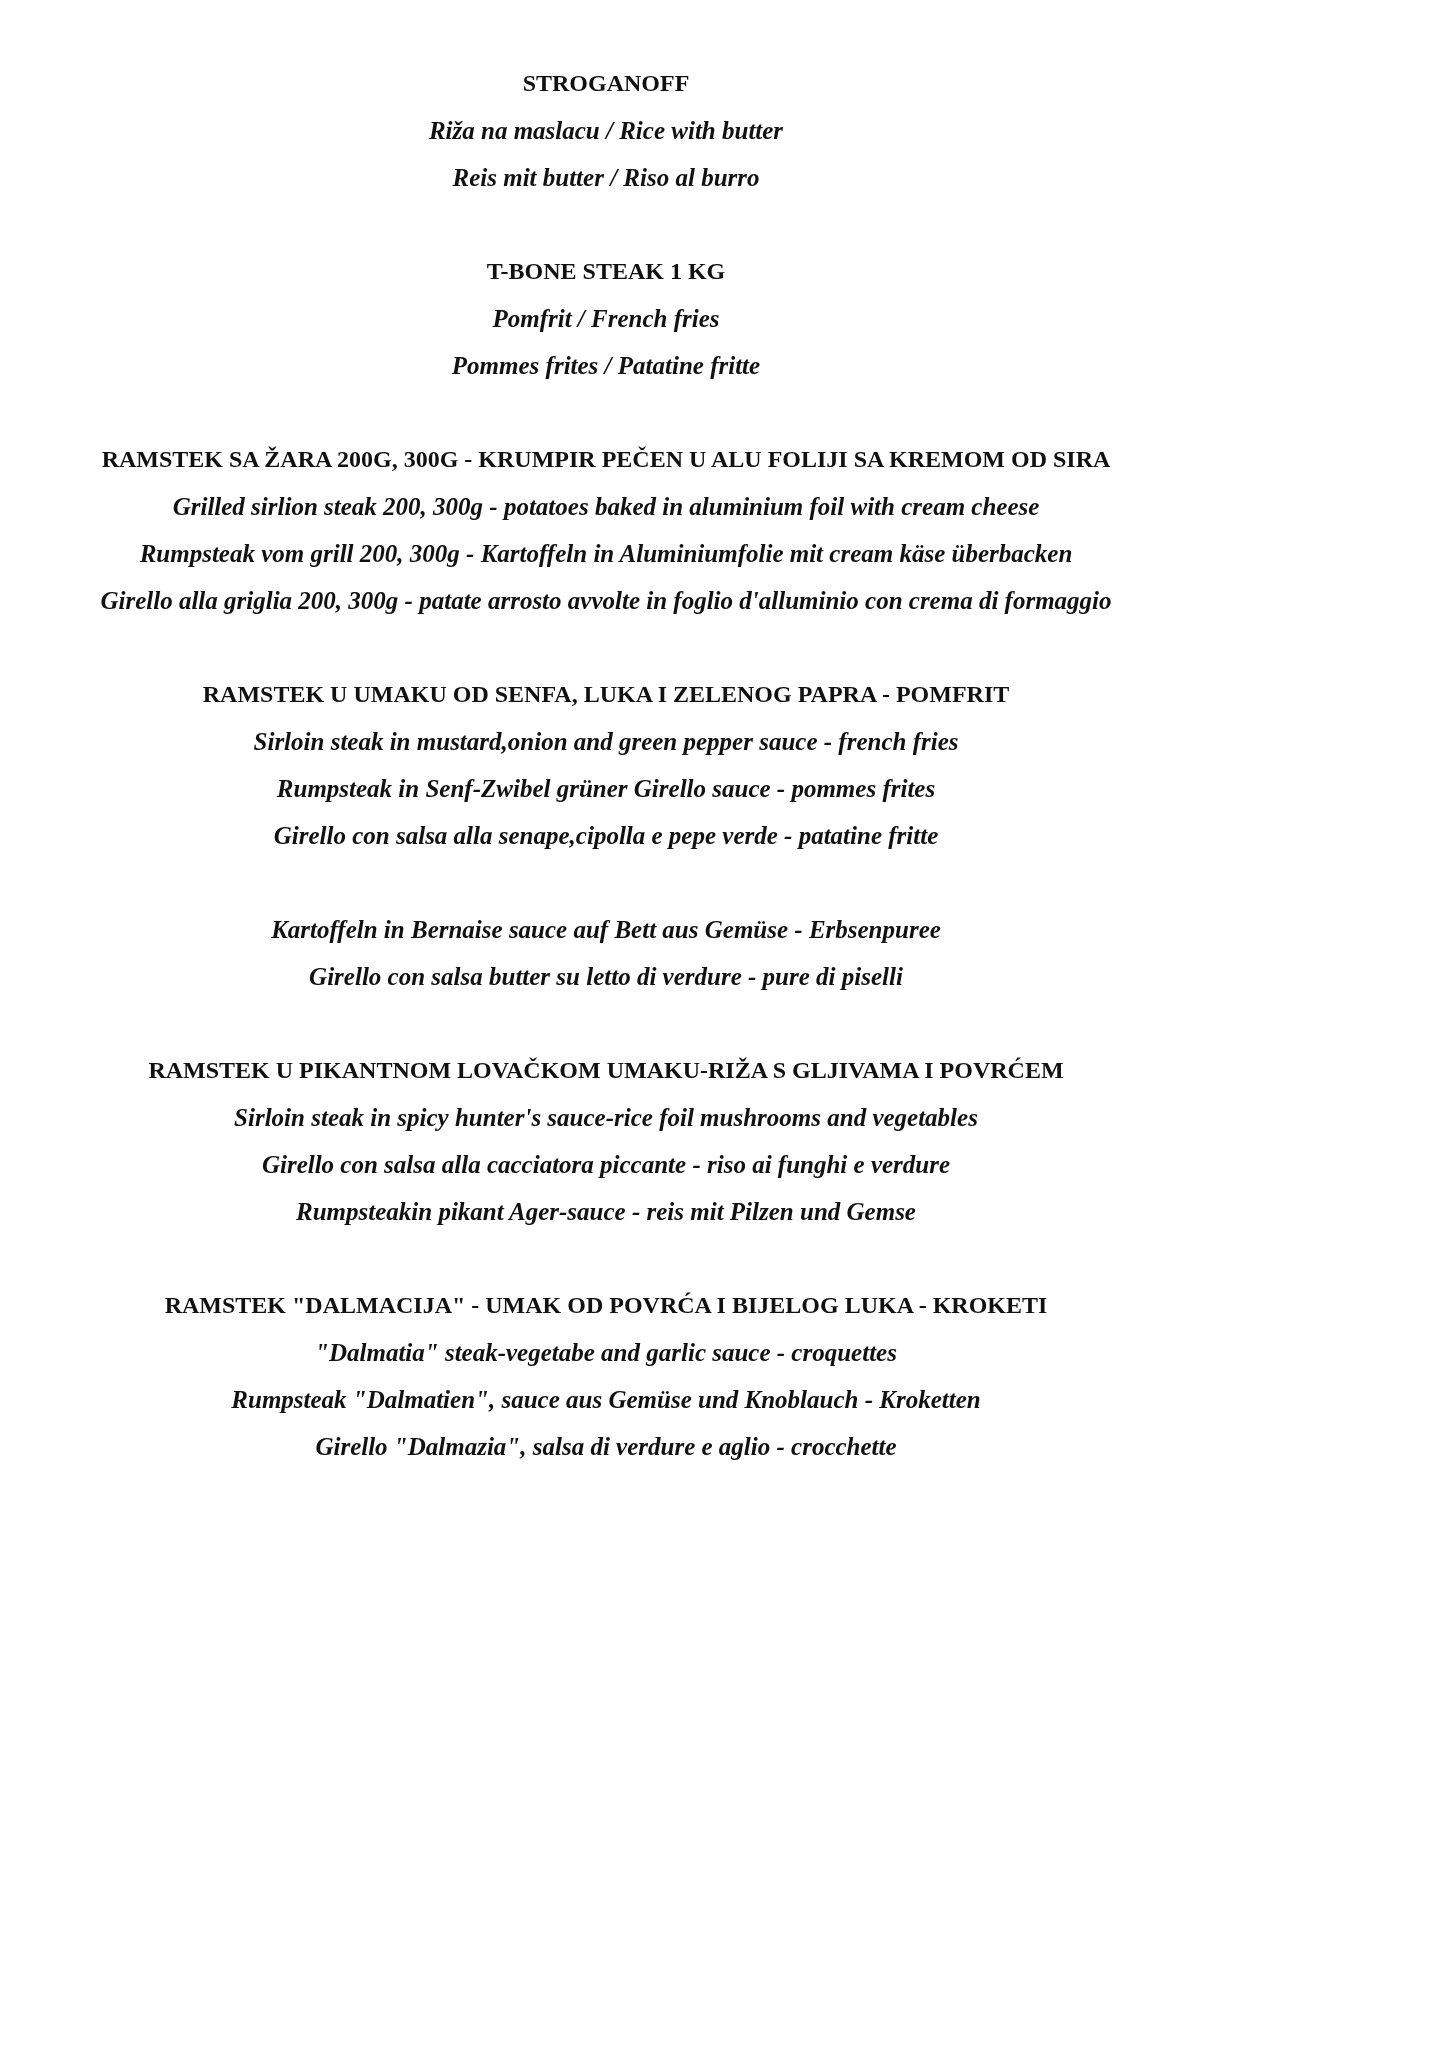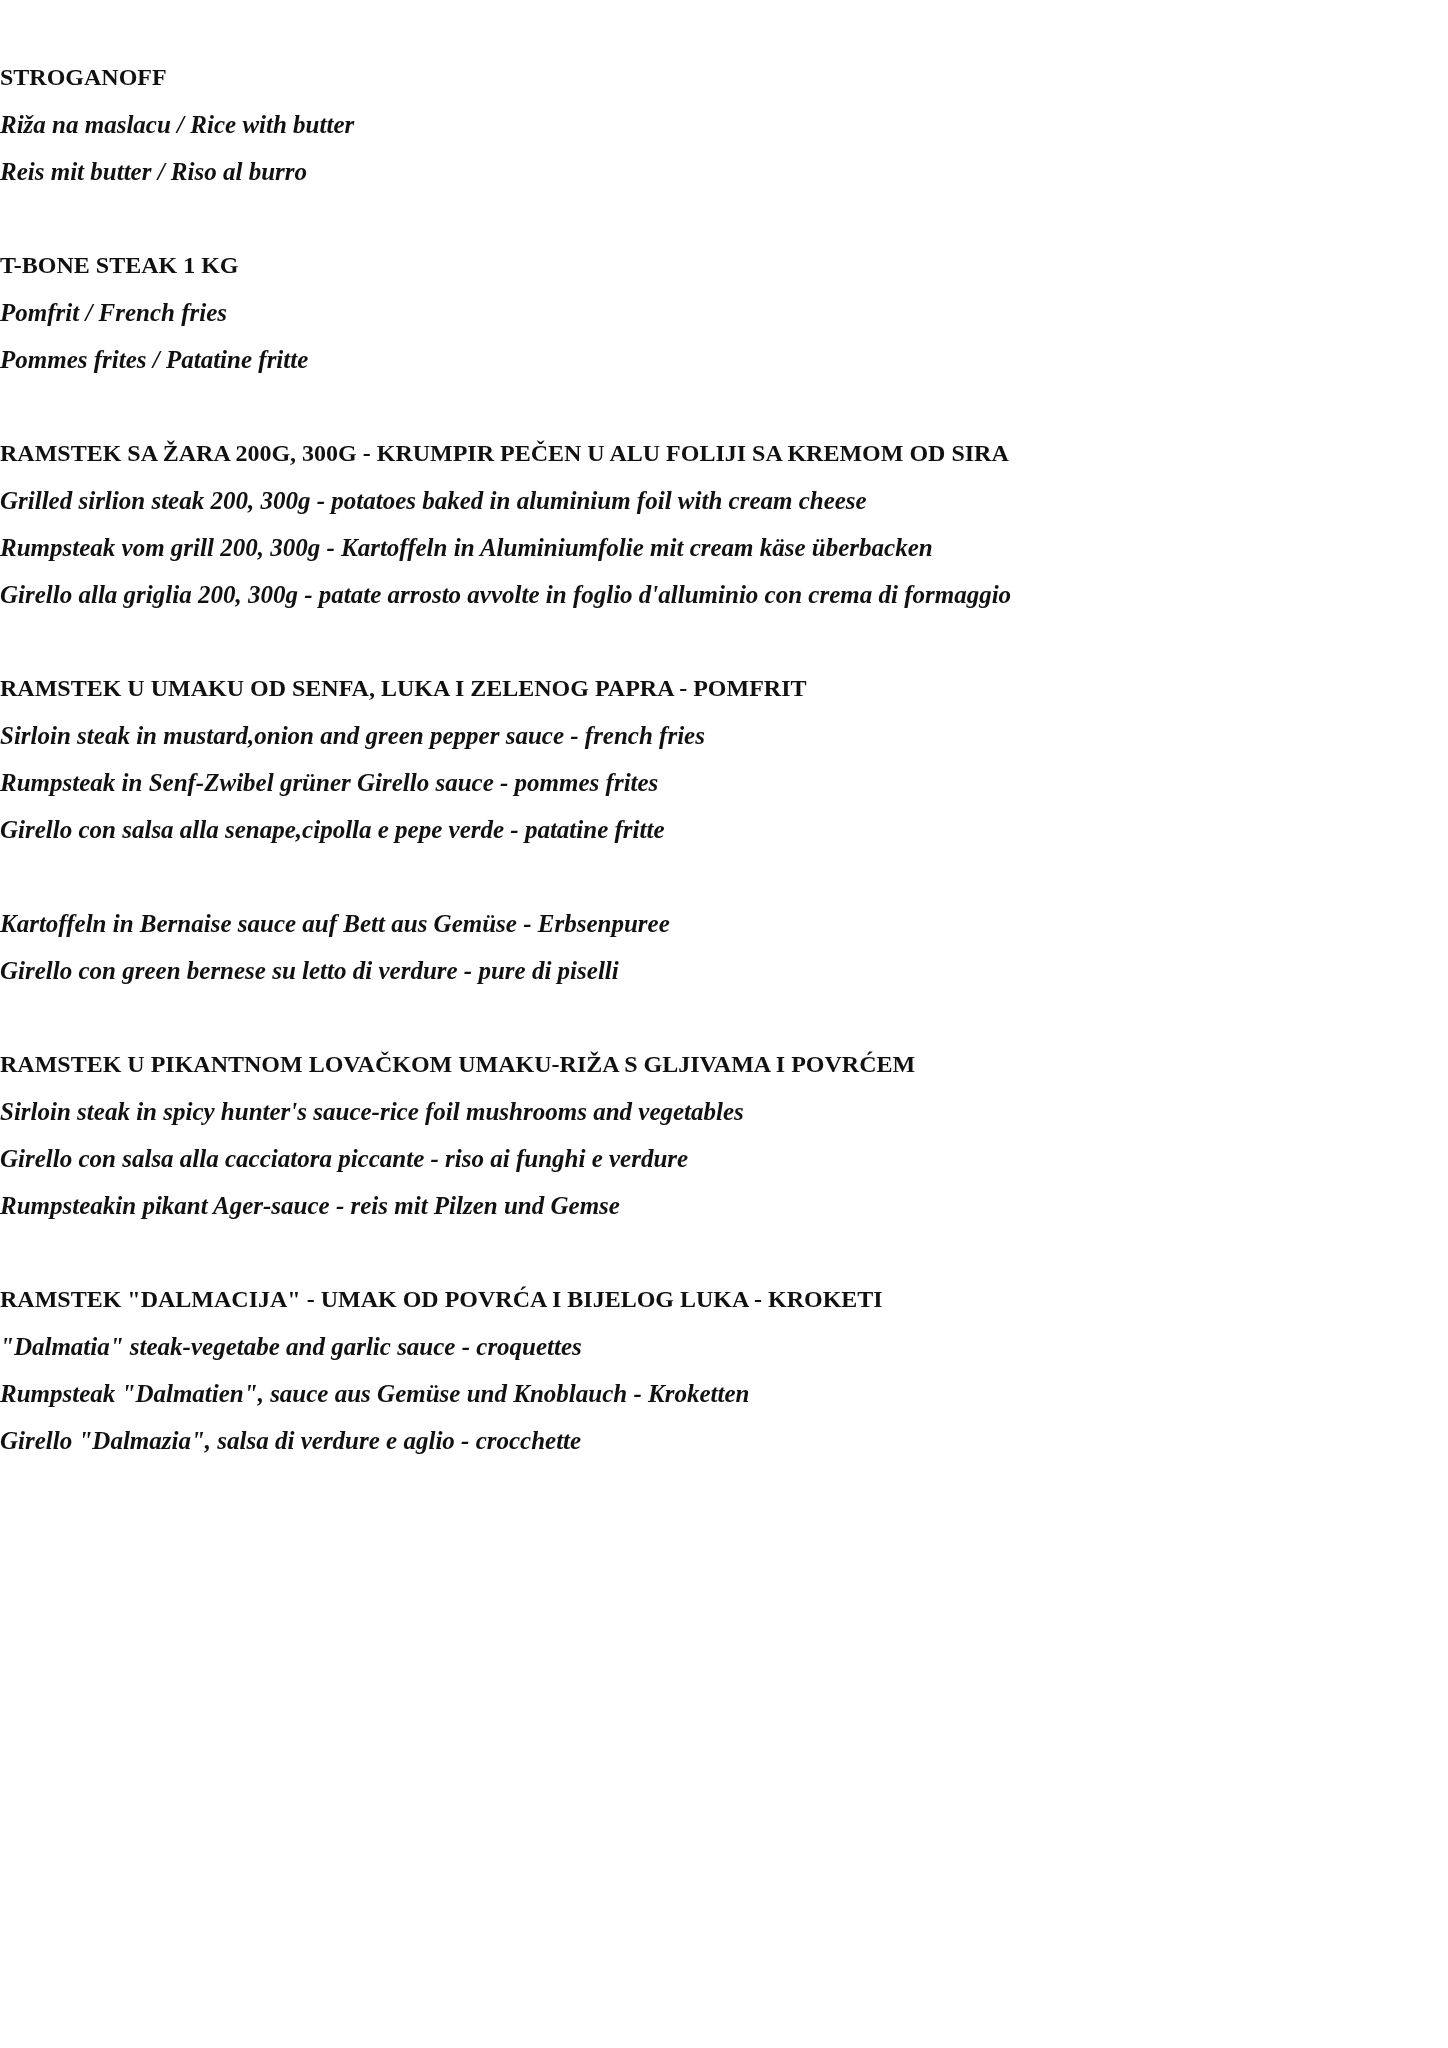--- a/index.html
+++ b/index.html
@@ -1,19 +1,19 @@
 <!DOCTYPE html>
 <html><head>
 <meta charset="utf-8">
 <style>
   html, body { margin: 0; padding: 0; background: #ffffff; }
   body { width: 1448px; height: 2048px; position: relative; overflow: hidden; }
   .page {
-    position: absolute; left: 0; top: 54px; width: 1212px;
-    text-align: left; color: #111111;
+    position: absolute; left: 0; top: 60px; width: 1212px;
+    text-align: center; color: #111111;
     font-family: "Liberation Serif", "DejaVu Serif", serif;
   }
   .section { margin: 0 0 47px 0; }
   .line { height: 47px; line-height: 47px; white-space: nowrap; }
   .heading { font-weight: bold; font-size: 24px; letter-spacing: 0px; }
   .desc { font-style: italic; font-size: 25px; font-weight: bold; }
 </style>
 </head>
 <body>
 
@@ -40,21 +40,21 @@
 
   <div class="section">
     <div class="line heading">RAMSTEK U UMAKU OD SENFA, LUKA I ZELENOG PAPRA - POMFRIT</div>
     <div class="line desc">Sirloin steak in mustard,onion and green pepper sauce - french fries</div>
     <div class="line desc">Rumpsteak in Senf-Zwibel grüner Girello sauce - pommes frites</div>
     <div class="line desc">Girello con salsa alla senape,cipolla e pepe verde - patatine fritte</div>
   </div>
 
   <div class="section">
     <div class="line desc">Kartoffeln in Bernaise sauce auf Bett aus Gemüse - Erbsenpuree</div>
-    <div class="line desc">Girello con green bernese su letto di verdure - pure di piselli</div>
+    <div class="line desc">Girello con salsa butter su letto di verdure - pure di piselli</div>
   </div>
 
   <div class="section">
     <div class="line heading">RAMSTEK U PIKANTNOM LOVAČKOM UMAKU-RIŽA S GLJIVAMA I POVRĆEM</div>
     <div class="line desc">Sirloin steak in spicy hunter's sauce-rice foil mushrooms and vegetables</div>
     <div class="line desc">Girello con salsa alla cacciatora piccante - riso ai funghi e verdure</div>
     <div class="line desc">Rumpsteakin pikant Ager-sauce - reis mit Pilzen und Gemse</div>
   </div>
 
   <div class="section">

